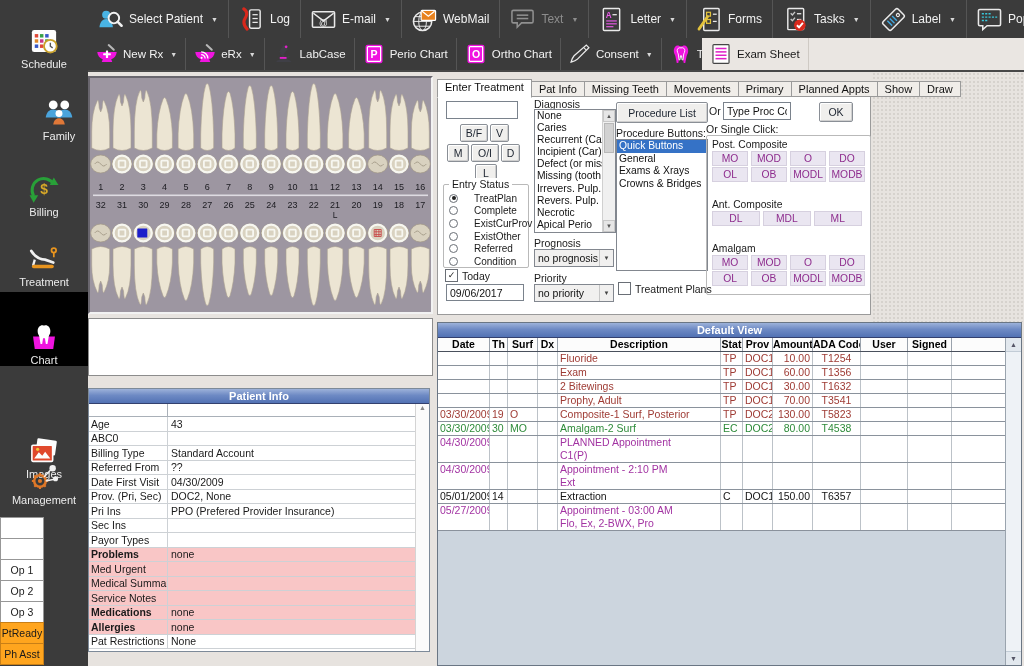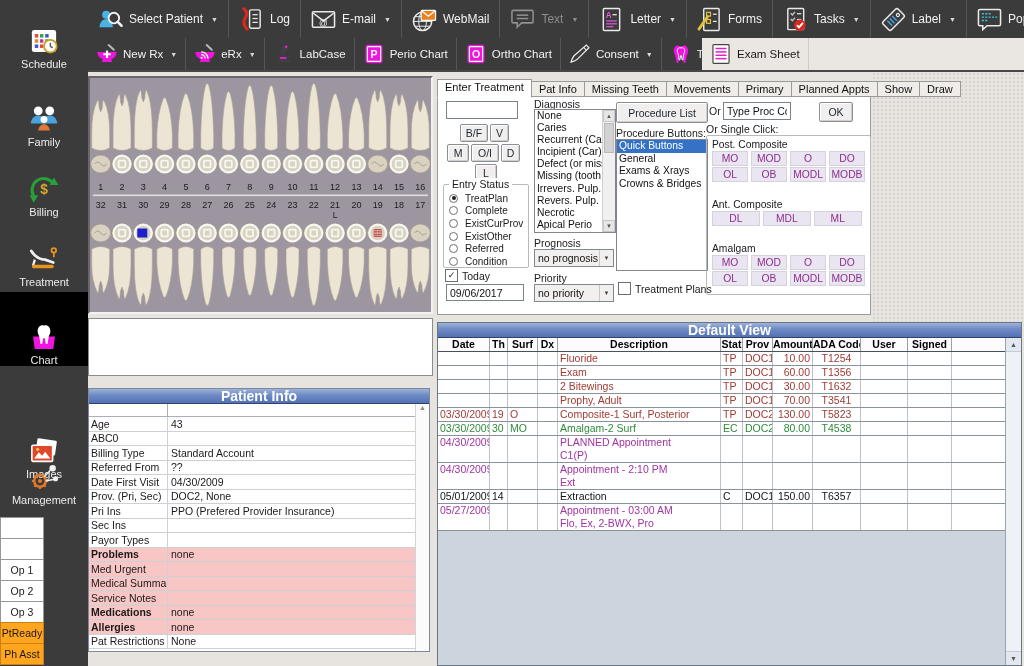--- a/index.html
+++ b/index.html
@@ -24,42 +24,42 @@
   .tb-btn.disabled{color:#8d8d8d;}
   .tb-btn.lightbtn{color:#1a1a1a;border-right:1px solid #cfcac4;}
   .tb-ic{display:flex;align-items:center;justify-content:center;}
   .arrow{font-size:7px;color:#d8d8d8;margin-left:2px;}
   .tb-btn.disabled .arrow{color:#8d8d8d;}
   
   #toothPanel{position:absolute;left:88px;top:76px;width:345px;height:238px;background:#9d96a1;border-top:2px solid #69666e;border-left:2px solid #69666e;border-right:2px solid #f2f2f2;border-bottom:2px solid #f2f2f2;box-sizing:border-box;}
   #whiteBox{position:absolute;left:88px;top:318px;width:345px;height:58px;background:#fff;border:1px solid #8c8c8c;box-sizing:border-box;}
   #dots{position:absolute;left:872px;top:72px;width:152px;height:250px;background-image:radial-gradient(#d6d2cd 1px,transparent 1px);background-size:4px 4px;}
   
-  .blue-head{background:linear-gradient(#9db2da 0%,#6e8ac4 45%,#5272b4 100%);color:#fff;font-weight:bold;font-size:14px;text-align:center;line-height:14px;height:14px;border-bottom:1px solid #33406e;}
+  .blue-head{background:linear-gradient(#9db2da 0%,#6e8ac4 45%,#5272b4 100%);color:#fff;font-weight:bold;font-size:11px;text-align:center;line-height:14px;height:14px;border-bottom:1px solid #33406e;}
   
   #piPanel{position:absolute;left:88px;top:388px;width:342px;height:264px;background:#fff;border:1px solid #7d8a99;box-sizing:border-box;}
   #piColhead{height:12px;border-bottom:1px solid #a9b0b8;position:relative;background:#fff;}
   #piColhead .vline{position:absolute;left:78px;top:0;bottom:0;width:1px;background:#a9b0b8;}
   .pi-row{display:flex;height:13.5px;border-bottom:1px solid #cdd1d5;font-size:10.5px;align-items:center;color:#1a1a1a;background:#fff;}
   .pi-row.pink{background:#f9c6c6;}
   .pi-label{width:76px;padding-left:2px;border-right:1px solid #cdd1d5;height:100%;display:flex;align-items:center;overflow:hidden;white-space:nowrap;}
   .pi-label.bold{font-weight:bold;}
   .pi-value{flex:1;padding-left:3px;overflow:hidden;white-space:nowrap;}
   #piScroll{position:absolute;right:0;top:15px;bottom:0;width:13px;background:#fbfbfb;border-left:1px solid #d4d4d4;font-size:7px;color:#8a8a8a;text-align:center;}
   
   #etTabs{position:absolute;left:437px;top:79px;height:17px;display:flex;font-size:11px;z-index:2;}
   .et-tab{height:13px;margin-top:2px;padding:1px 7px 0;background:#f0ede9;border:1px solid #9a9a9a;margin-right:-1px;color:#111;cursor:pointer;white-space:nowrap;}
   .et-tab.active{height:16px;margin-top:0;background:#fff;border-bottom:1px solid #fff;position:relative;z-index:3;}
   #etPanel{position:absolute;left:437px;top:95px;width:434px;height:220px;background:#fff;border:1px solid #9a9a9a;box-sizing:border-box;z-index:1;}
   .lbl{position:absolute;font-size:10.5px;color:#1a1a1a;white-space:nowrap;}
   .win-btn{position:absolute;background:#f0efed;border:1px solid #8a8f96;border-radius:2px;font-size:10.5px;color:#1c2430;display:flex;align-items:center;justify-content:center;box-shadow:inset 1px 1px 0 #fff,inset -1px -1px 0 #cfcfcf;cursor:pointer;white-space:nowrap;}
   .textbox{position:absolute;background:#fff;border:1px solid #7a828c;font-size:10.5px;color:#111;padding:0 3px;box-sizing:border-box;font-family:"Liberation Sans",sans-serif;}
   .groupbox{position:absolute;border:1px solid #b9b9b9;border-radius:2px;}
   .gb-legend{position:absolute;top:-7px;left:5px;background:#fff;padding:0 3px;font-size:10.5px;color:#1a1a1a;}
-  .radio-row{display:flex;align-items:center;gap:7px;font-size:10px;color:#1a1a1a;height:12.6px;cursor:pointer;}
+  .radio-row{display:flex;align-items:center;gap:16px;font-size:10px;color:#1a1a1a;height:12.6px;cursor:pointer;}
   .radio-dot{width:9px;height:9px;border:1px solid #6a6f76;border-radius:50%;background:#fff;box-sizing:border-box;flex:none;position:relative;}
   .radio-dot.sel::after{content:"";position:absolute;left:1.5px;top:1.5px;width:4px;height:4px;border-radius:50%;background:#222;}
   .cb-row{position:absolute;display:flex;align-items:center;gap:4px;font-size:10.5px;color:#1a1a1a;cursor:pointer;}
   .cbx{width:11px;height:11px;border:1px solid #6a6f76;background:#fff;font-size:9px;line-height:10px;text-align:center;color:#222;flex:none;}
   .listbox{position:absolute;border:1px solid #82878f;background:#fff;overflow:hidden;}
   .lb-item{font-size:10.3px;line-height:12.1px;padding:0 2px;white-space:nowrap;overflow:hidden;color:#111;}
   .lb-item.sel{background:#3572c6;color:#fff;}
   .lb-scroll{position:absolute;right:0;top:0;bottom:0;width:12px;background:#f0f0f0;border-left:1px solid #d0d0d0;display:flex;flex-direction:column;font-size:6px;color:#555;text-align:center;}
   .lb-up,.lb-dn{height:10px;line-height:10px;background:#e6e6e6;border:1px solid #c8c8c8;}
   .lb-thumb{flex:0 0 28px;background:#d2d2d2;border:1px solid #b8b8b8;margin:1px;}
@@ -103,21 +103,21 @@
             <rect x="9.5" y="11.5" width="3" height="3" fill="#c83888"></rect>
             <rect x="14" y="11.5" width="3" height="3" fill="#38a048"></rect>
             <rect x="5" y="16" width="3" height="3" fill="#3858c8"></rect>
             <rect x="9.5" y="16" width="3" height="3" fill="#e04838"></rect>
             <circle cx="18.5" cy="17.5" r="5.5" fill="#fdfdfd" stroke="#c8a028" stroke-width="1.6"></circle>
             <path d="M18.5 14.5v3l2 1.5" fill="none" stroke="#555" stroke-width="1.2"></path>
           </svg>
         </span>
         <span>Schedule</span>
       </div>
-      <div class="side-item" style="top: 78px;">
+      <div class="side-item" style="top: 72px; padding-left: 15px;">
         <span class="side-ic">
           <svg viewBox="0 0 26 26" width="30" height="30">
             <circle cx="8" cy="6" r="3.8" fill="#fff"></circle>
             <path d="M1.5 17c.5-4.5 3-7 6.5-7s6 2.5 6.5 7z" fill="#4aa4dc"></path>
             <circle cx="18" cy="6" r="3.8" fill="#fff"></circle>
             <path d="M11.5 17c.5-4.5 3-7 6.5-7s6 2.5 6.5 7z" fill="#4aa4dc"></path>
             <circle cx="13" cy="13.5" r="3" fill="#fff"></circle>
             <path d="M8 23c.4-3.5 2.3-5.5 5-5.5s4.6 2 5 5.5z" fill="#e07838"></path>
           </svg>
         </span>

